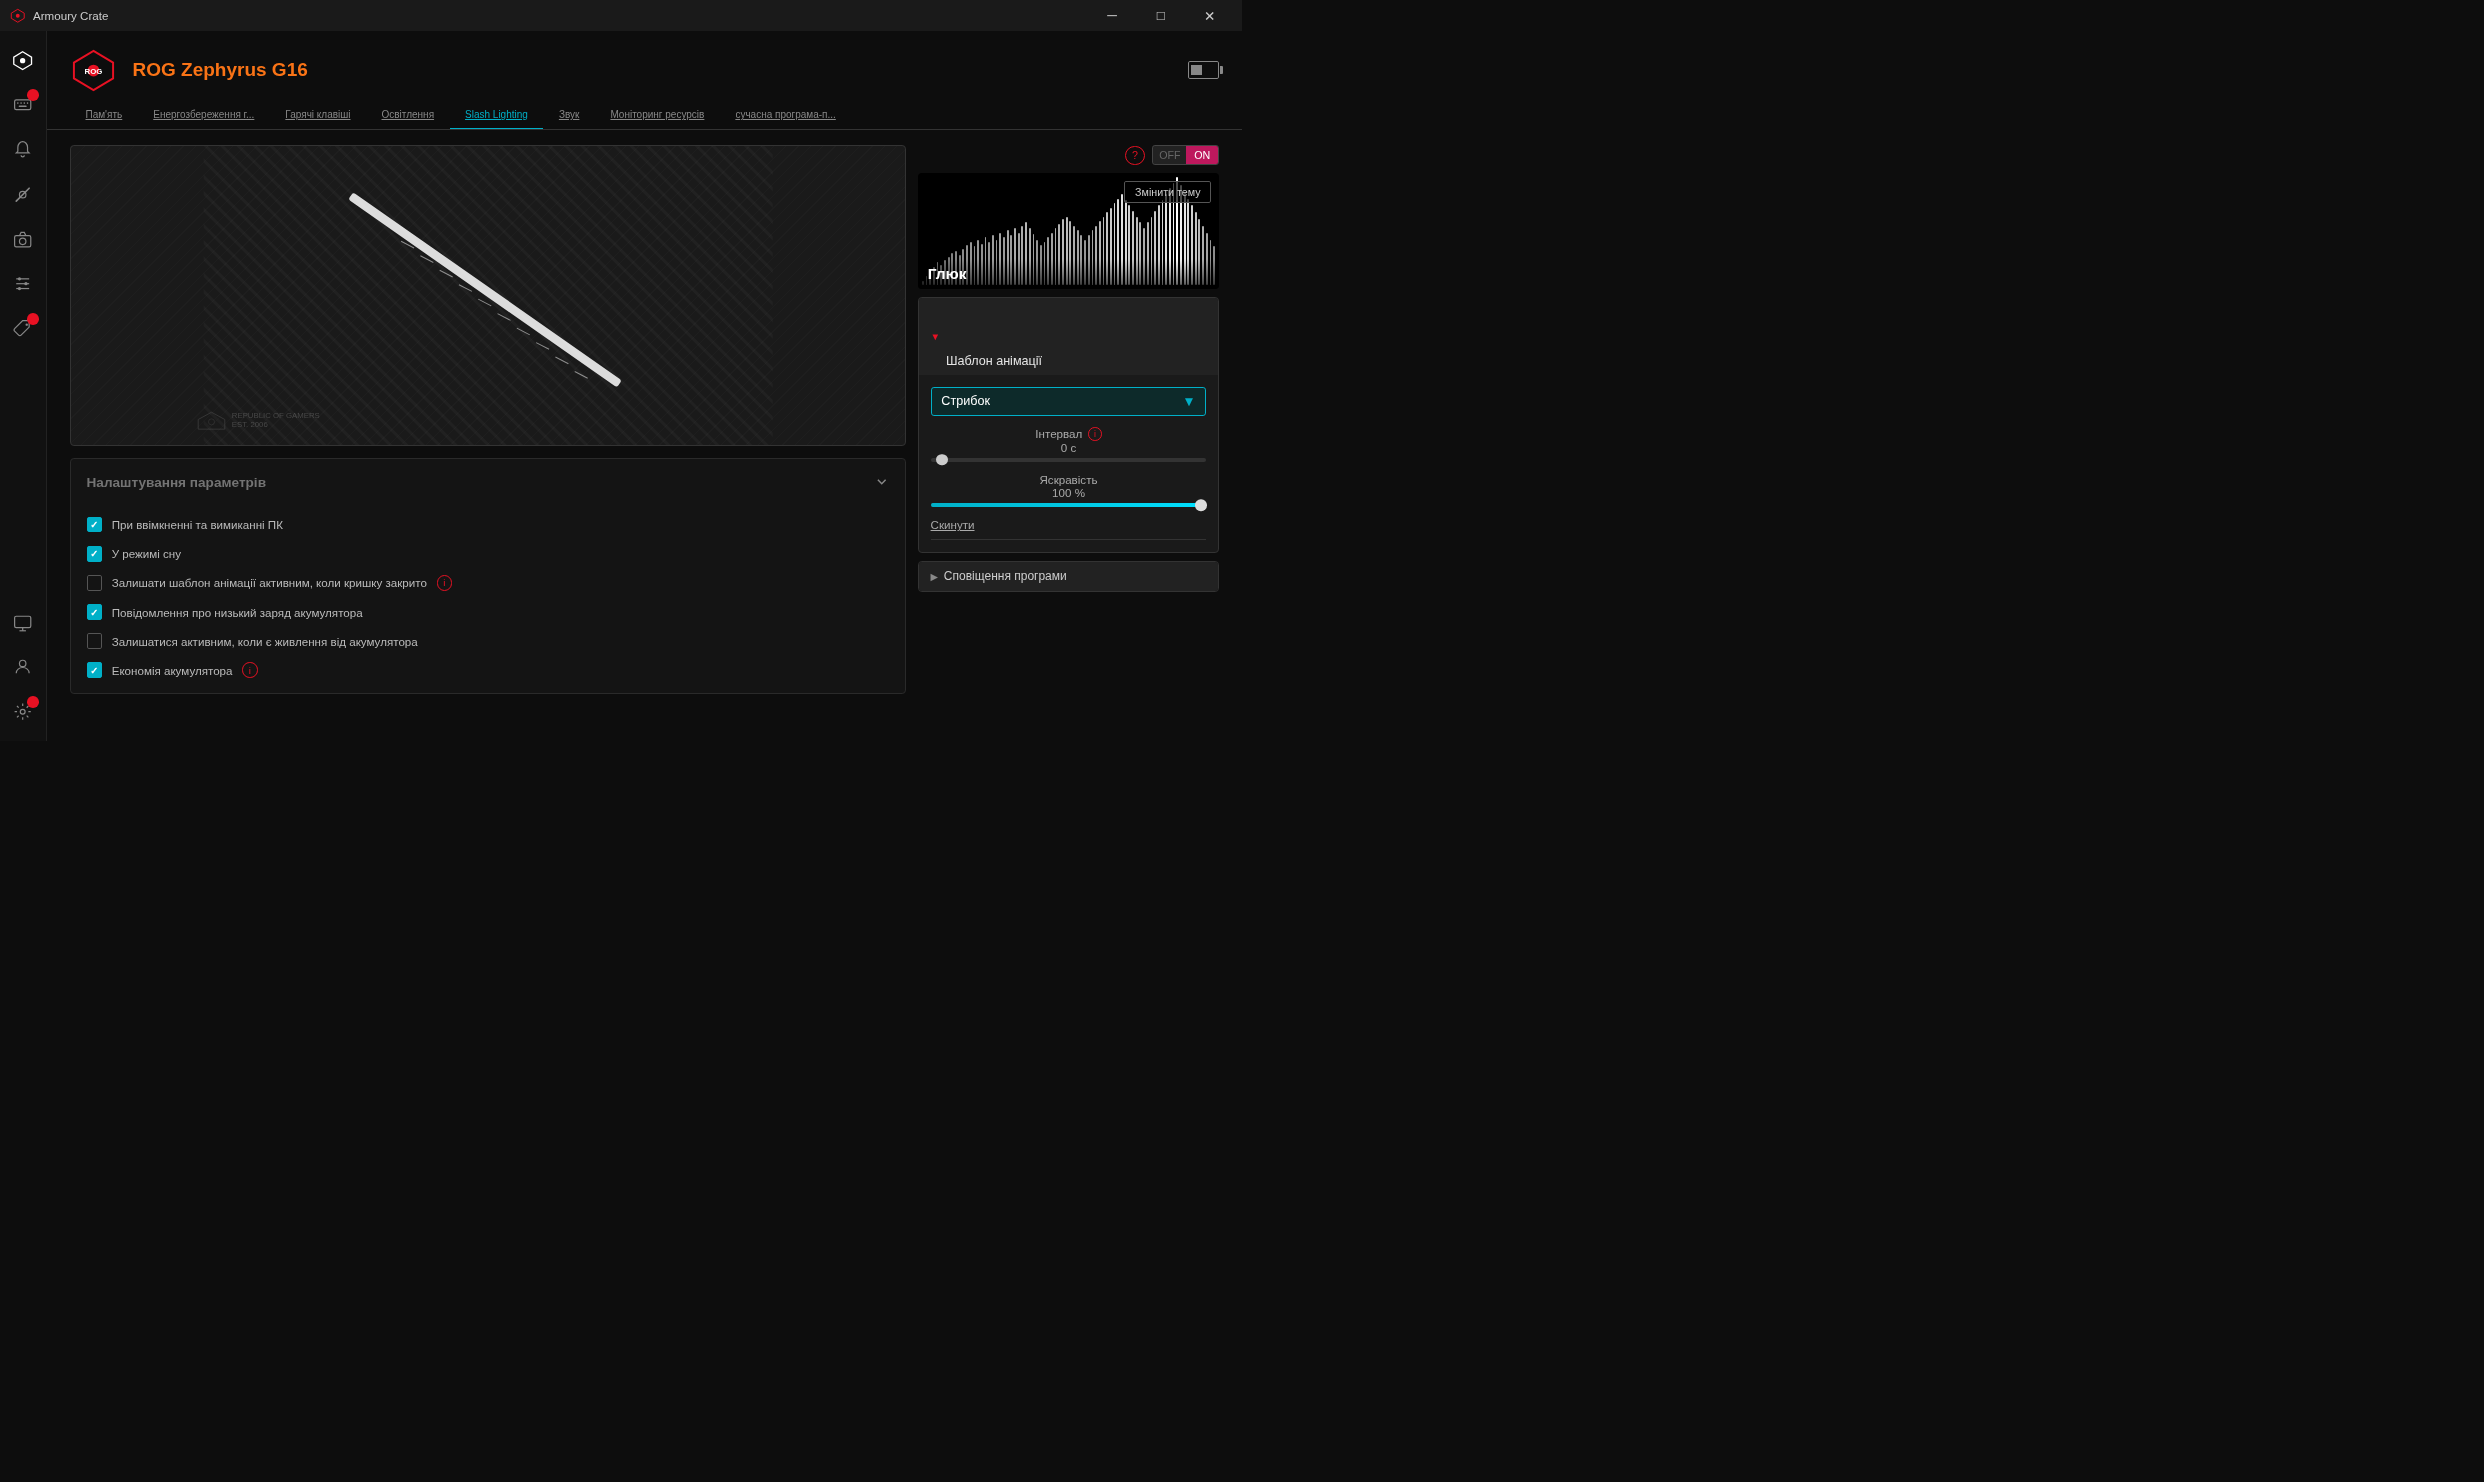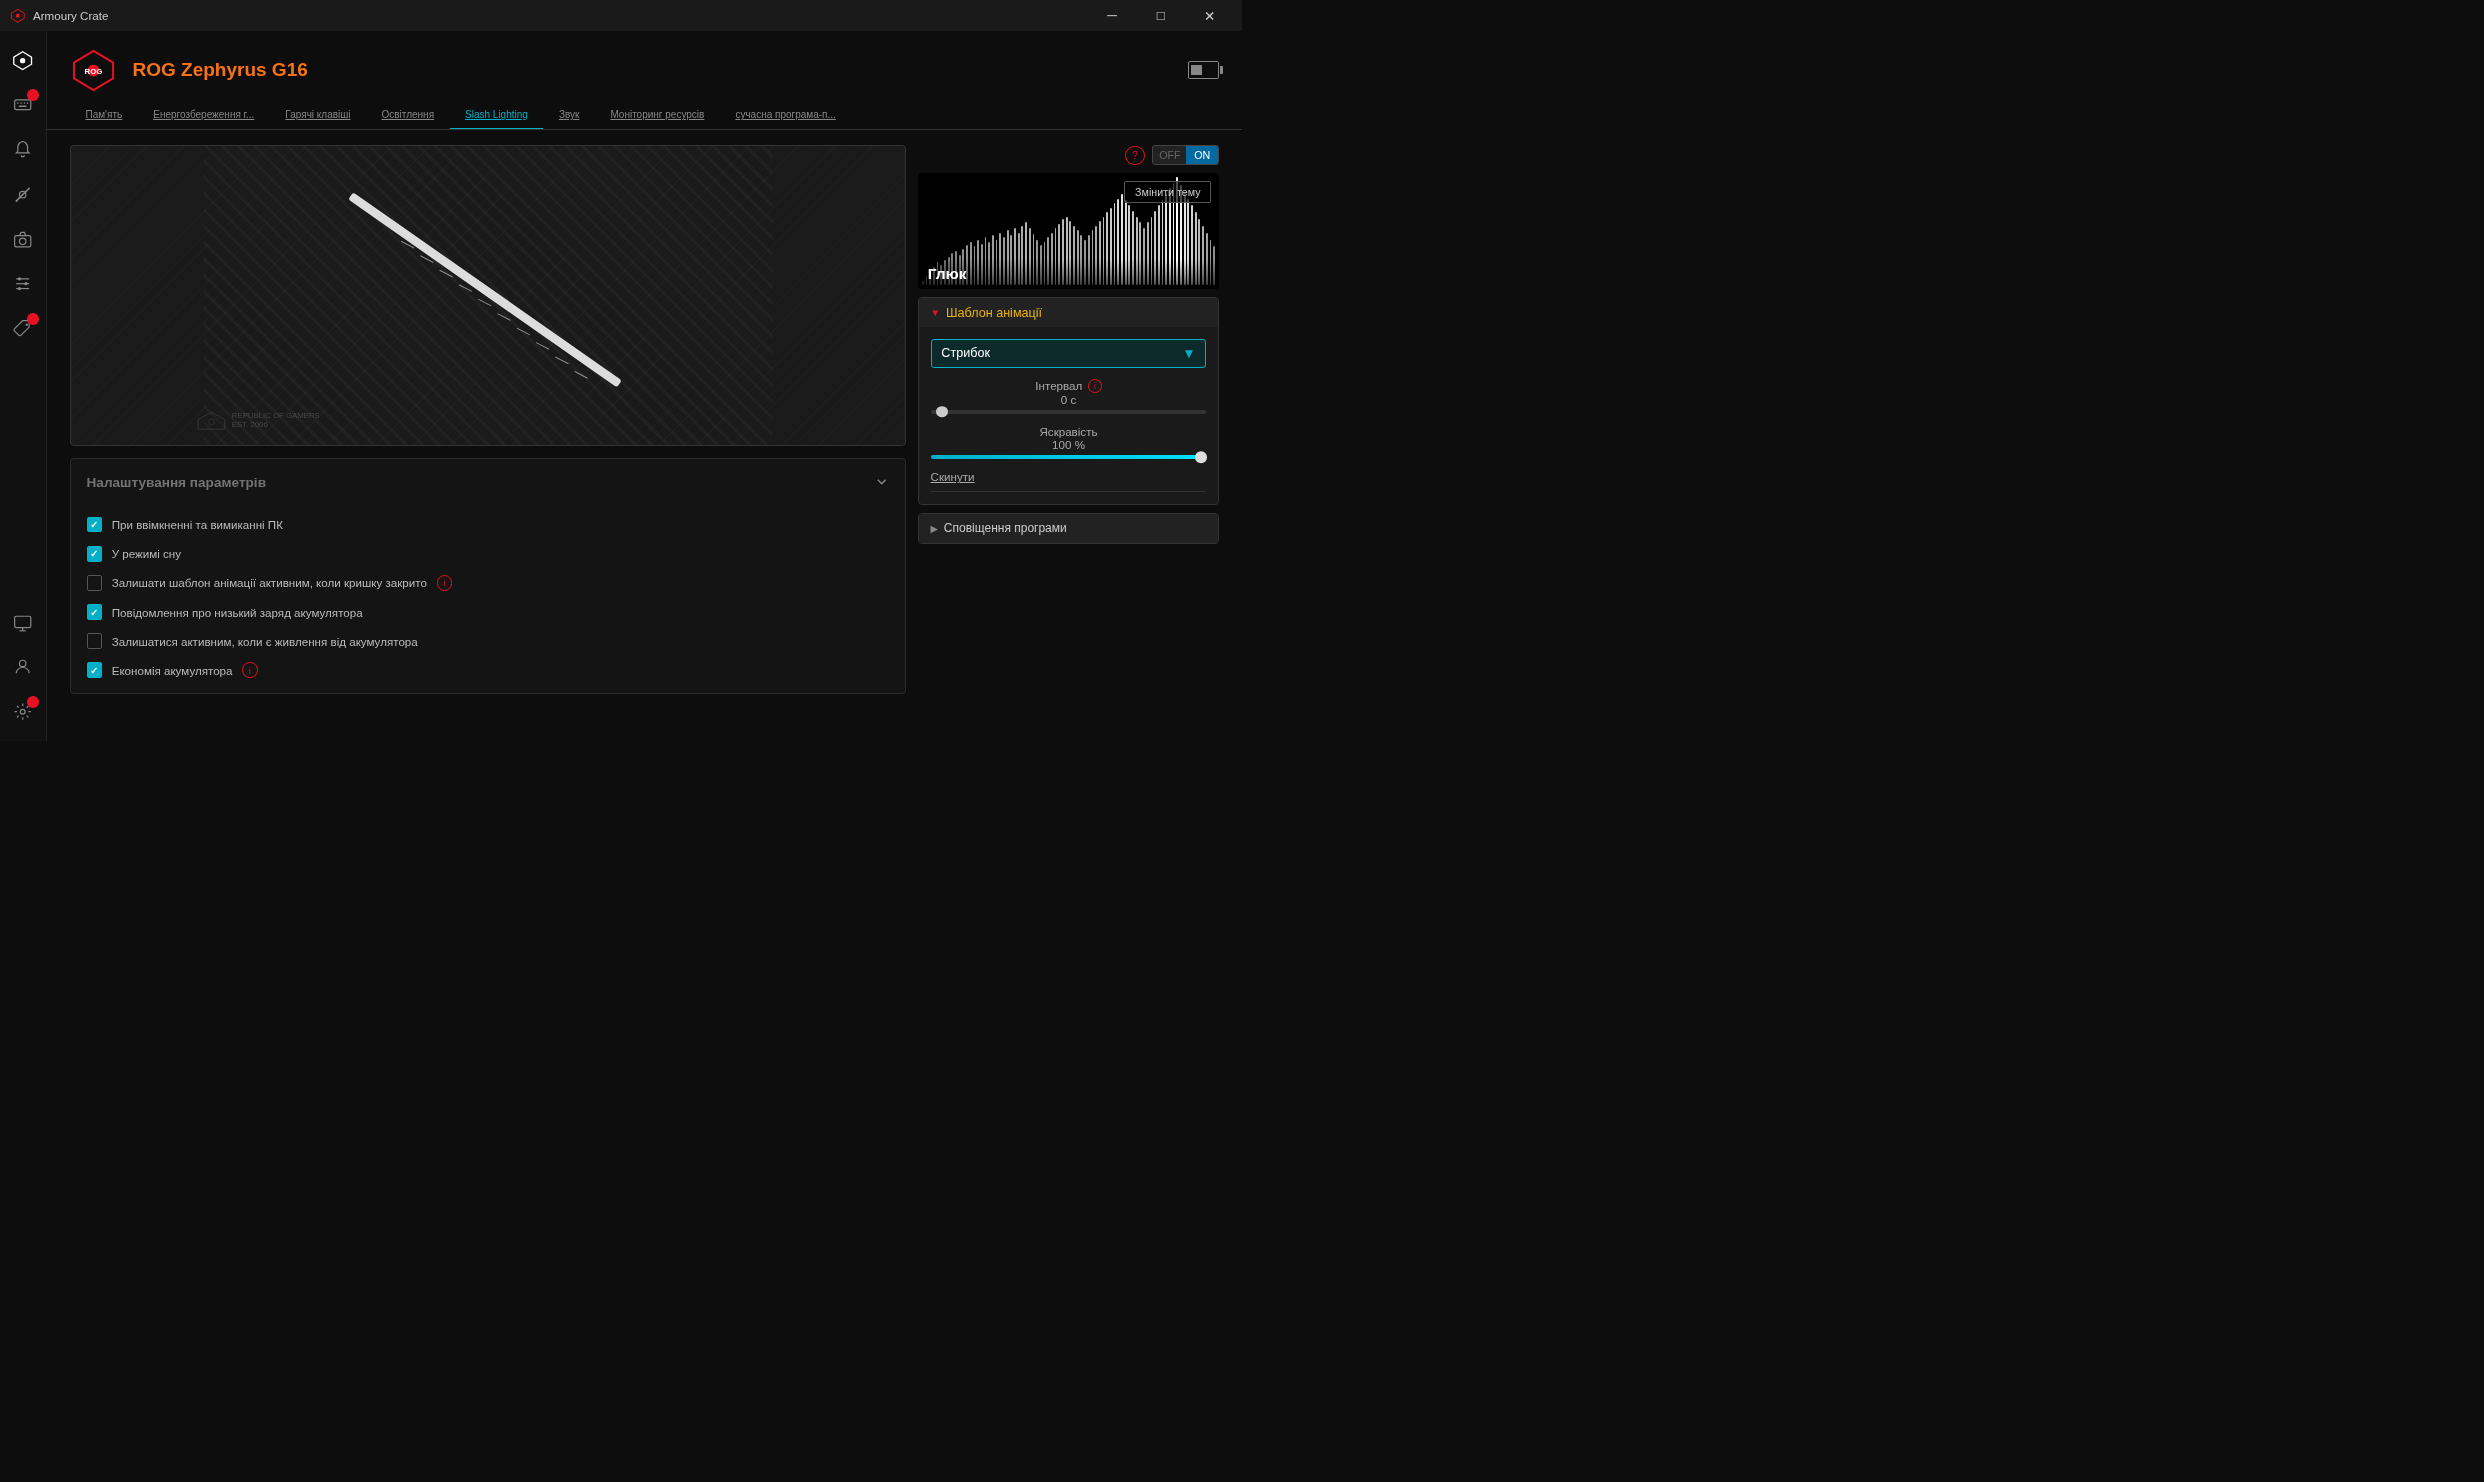--- a/index.html
+++ b/index.html
@@ -336,21 +336,21 @@
       cursor: pointer;
     }
     .toggle-label-off {
       padding: 2.9px 5.8px;
       font-size: 10.7px;
       color: #666;
     }
     .toggle-label-on {
       padding: 2.9px 7.8px;
       font-size: 10.7px;
-      background: #0369a1;
+      background: #be185d;
       color: #fff;
     }
 
     
     .preview-image {
       width: 100%;
       height: 116px;
       background: #000;
       border-radius: 3.9px;
       overflow: hidden;
@@ -404,21 +404,22 @@
       align-items: center;
       gap: 5.8px;
       cursor: pointer;
     }
     .animation-header-arrow {
       color: #e81123;
       font-size: 9.7px;
     }
     .animation-header-title {
       font-size: 12.6px;
-      color: #eab308;
+      color: #e5e5e5;
+      margin-top: 48px;
     }
     .animation-body {
       padding: 11.6px;
       display: flex;
       flex-direction: column;
       gap: 11.6px;
     }
 
     
     .dropdown {

